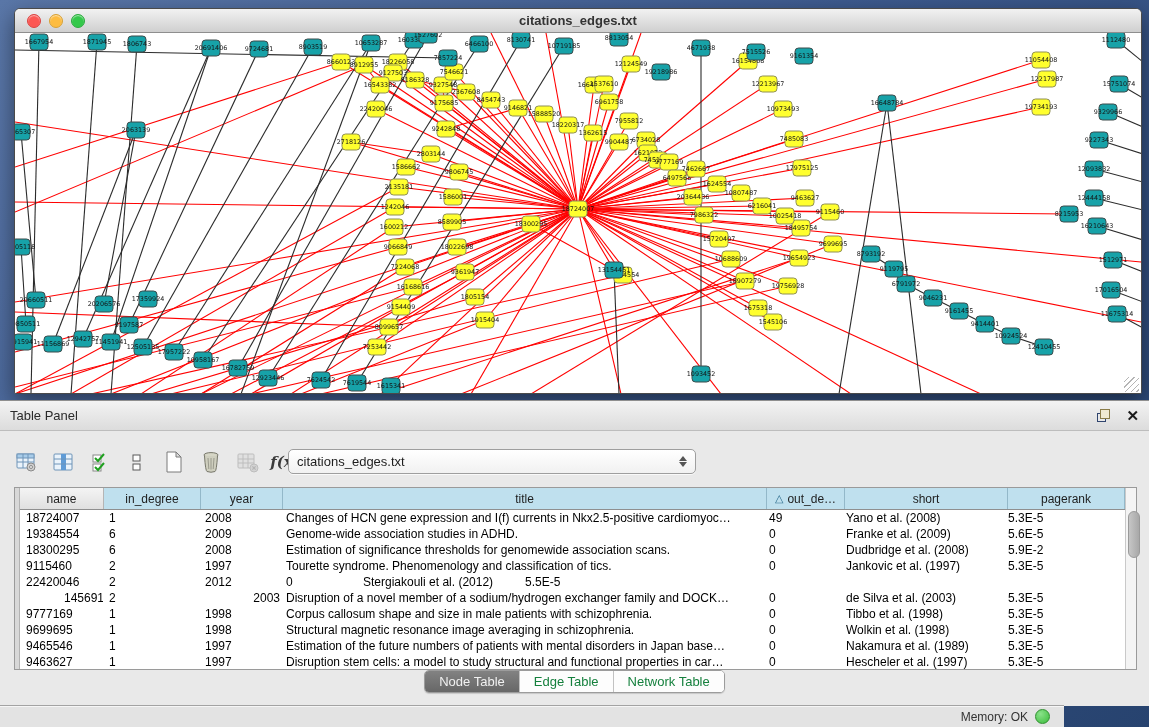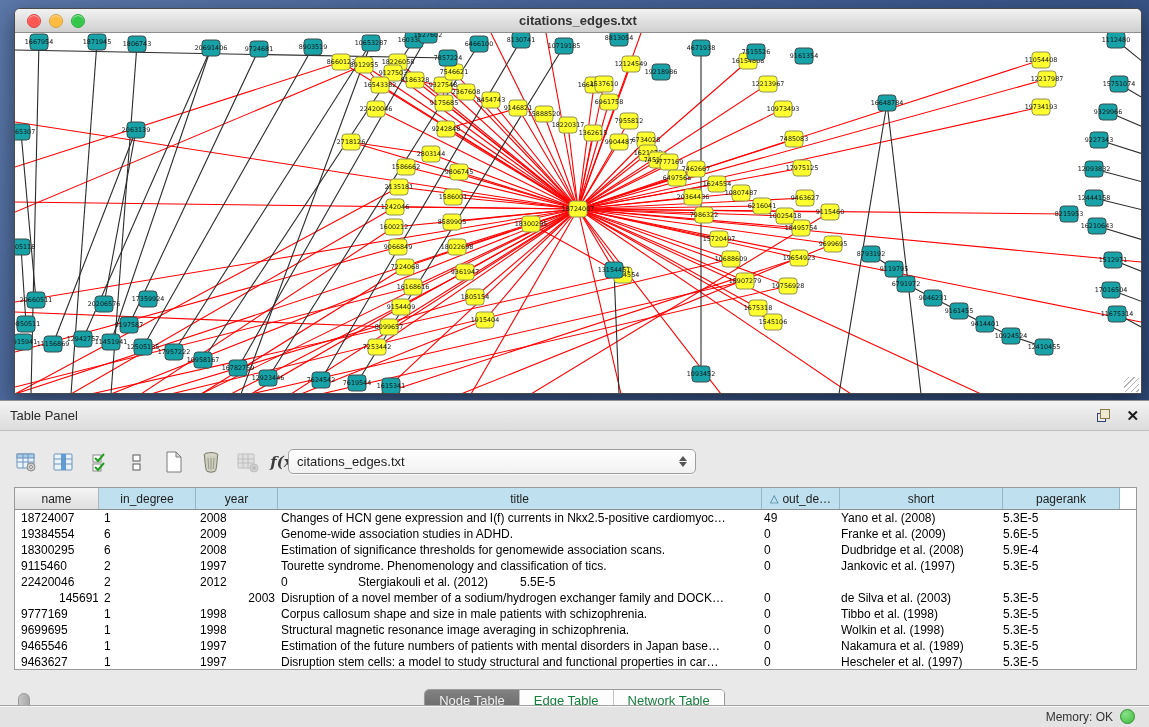--- a/index.html
+++ b/index.html
@@ -42,45 +42,45 @@
       border:1px solid #9e9e9e;border-radius:5px;display:flex;align-items:center;padding:0 8px;cursor:pointer;
       box-shadow:0 1px 0 rgba(255,255,255,.7);}
   .combo .val{flex:1;font-size:13px;color:#1e1e1e;}
   .combo .arrows{display:flex;flex-direction:column;gap:1px;align-items:center;}
   .combo .arrows i{display:block;width:0;height:0;border-left:4px solid transparent;border-right:4px solid transparent;}
   .combo .arrows .up{border-bottom:5px solid #555;}
   .combo .arrows .dn{border-top:5px solid #555;}
 
   
   .grid{position:absolute;left:14px;top:86px;width:1121px;height:181px;border:1px solid #9a9a9a;background:#fff;
-      display:flex;flex-direction:column;font-size:12px;}
+      display:flex;flex-direction:row;font-size:12px;}
   .gutter{width:6px;background:#d8d8d8;border-right:1px solid #b3b3b3;}
   .grid-main{flex:1;display:flex;flex-direction:column;}
   .hdr-row{display:flex;height:21px;border-bottom:1px solid #8f8f8f;}
   .hdr-cell{background:#bfe0ee;border-right:1px solid #93b8c9;display:flex;align-items:center;justify-content:center;
       color:#1d1d1d;cursor:pointer;overflow:hidden;white-space:nowrap;}
   .hdr-cell.name{background:linear-gradient(#f4f4f4,#e0e0e0);border-right:1px solid #b5b5b5;}
   .hdr-cell .sort{color:#2e6e8e;margin-right:4px;font-size:11px;}
   .body-rows{flex:1;overflow:hidden;}
   .t-row{display:flex;height:16px;line-height:16px;color:#000;cursor:default;}
   .t-cell{overflow:hidden;white-space:nowrap;text-overflow:clip;padding-left:6px;box-sizing:border-box;}
   .vscroll{width:15px;background:#f4f4f4;border-left:1px solid #c9c9c9;position:relative;}
   .vthumb{position:absolute;left:2px;top:23px;width:10px;height:45px;border-radius:6px;
       background:linear-gradient(90deg,#c6c6c6,#a8a8a8);border:1px solid #9a9a9a;cursor:pointer;}
 
   
-  .tabs{position:absolute;left:0;top:288px;width:100%;display:flex;justify-content:center;}
+  .tabs{position:absolute;left:0;top:269px;width:100%;display:flex;justify-content:center;}
   .seg{display:flex;border:1px solid #9c9c9c;border-radius:5px;overflow:hidden;background:#fdfdfd;
       box-shadow:0 1px 1px rgba(0,0,0,.15);}
   .seg .tab{padding:3px 14px;font-size:13px;color:#15803d;border-right:1px solid #c2c2c2;cursor:pointer;background:#fdfdfd;}
   .seg .tab:last-child{border-right:none;}
   .seg .tab.sel{background:linear-gradient(#828282,#676767);color:#f1f1f1;}
 
   
-  .statusbar{position:absolute;left:0;top:705px;width:1149px;height:22px;background:#e3e3e3;
+  .statusbar{position:absolute;left:0;top:705px;width:1064px;height:22px;background:#e3e3e3;
       border-top:1px solid #a3a3a3;box-shadow:inset 0 1px 0 #f6f6f6;display:flex;align-items:center;justify-content:flex-end;
       padding-right:14px;box-sizing:border-box;gap:7px;}
   .mem-label{font-size:12px;color:#333;}
   .mem-dot{width:13px;height:13px;border-radius:50%;background:radial-gradient(circle at 35% 30%,#8ae28a,#3cbc3c);
       border:1px solid #2f8f2f;cursor:pointer;}
 
   svg text{font-family:"DejaVu Sans",sans-serif;}
   .ic-svg{display:block;}
 </style>
 </head>
@@ -949,21 +949,21 @@
               <div class="t-cell" style="width: 162px;">Franke et al. (2009)</div>
               <div class="t-cell" style="width: 116px;">5.6E-5</div>
             </div>
             <div class="t-row">
               <div class="t-cell" style="width: 83px;">18300295</div>
               <div class="t-cell" style="width: 96px;">6</div>
               <div class="t-cell" style="width: 81px;">2008</div>
               <div class="t-cell" style="width: 483px;">Estimation of significance thresholds for genomewide association scans.</div>
               <div class="t-cell" style="width: 77px;">0</div>
               <div class="t-cell" style="width: 162px;">Dudbridge et al. (2008)</div>
-              <div class="t-cell" style="width: 116px;">5.9E-4</div>
+              <div class="t-cell" style="width: 116px;">5.9E-2</div>
             </div>
             <div class="t-row">
               <div class="t-cell" style="width: 83px;">9115460</div>
               <div class="t-cell" style="width: 96px;">2</div>
               <div class="t-cell" style="width: 81px;">1997</div>
               <div class="t-cell" style="width: 483px;">Tourette syndrome. Phenomenology and classification of tics.</div>
               <div class="t-cell" style="width: 77px;">0</div>
               <div class="t-cell" style="width: 162px;">Jankovic et al. (1997)</div>
               <div class="t-cell" style="width: 116px;">5.3E-5</div>
             </div>

